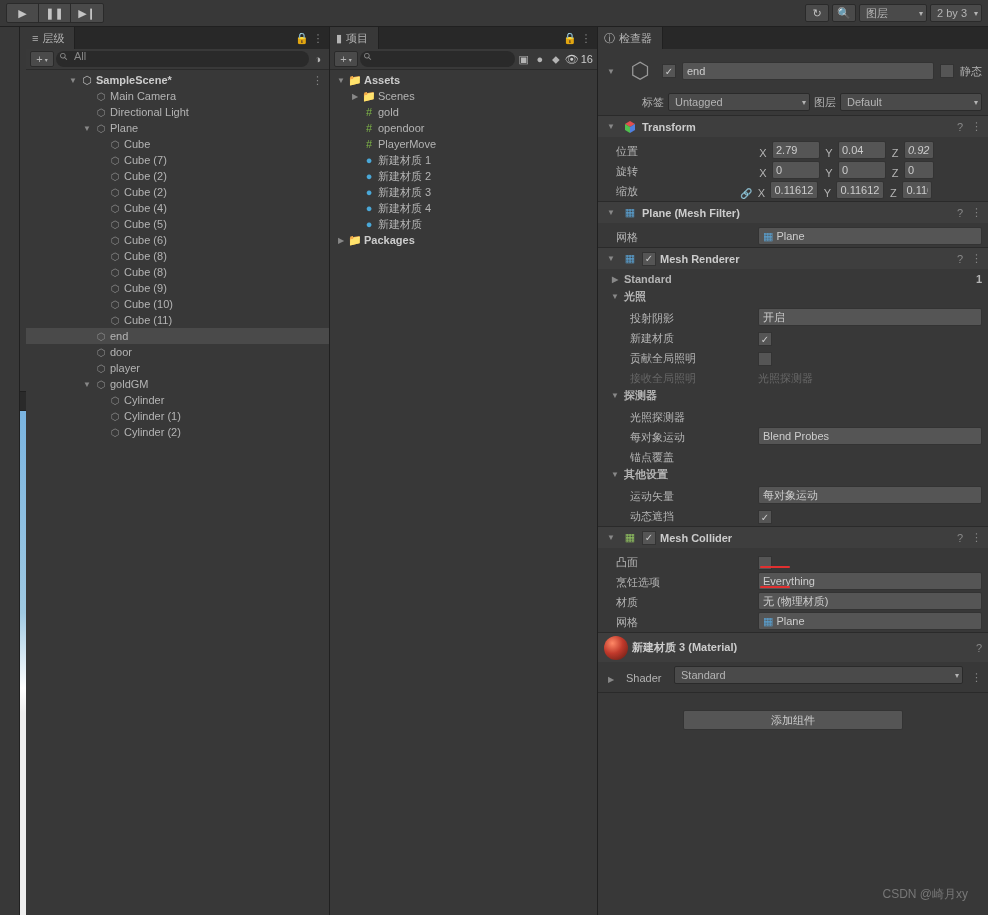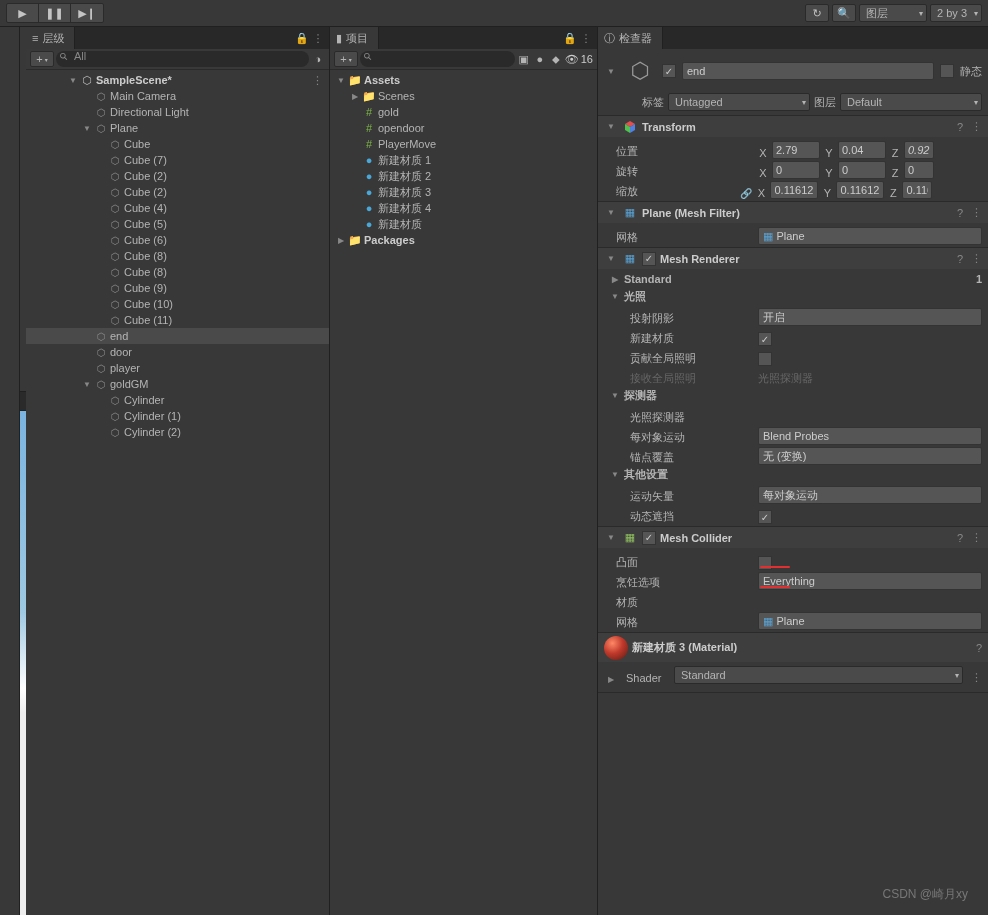--- a/index.html
+++ b/index.html
@@ -413,23 +413,20 @@
             <span class="prop-label sub">光照探测器</span>
           </div>
     <div class="prop-row">
             <span class="prop-label sub">每对象运动</span>
             <div class="obj-field">
               <span>Blend Probes</span>
             </div>
           </div>
     <div class="prop-row">
             <span class="prop-label sub">锚点覆盖</span>
-            <div class="obj-field">
-              <span>无 (变换)</span>
-            </div>
           </div>
     <div class="group-header">
             <span class="foldout">▼</span>
             <span>其他设置</span>
           </div>
     <div class="prop-row">
             <span class="prop-label sub">运动矢量</span>
             <div class="obj-field">
               <span>每对象运动</span>
             </div>
@@ -456,20 +453,23 @@
     <div class="red-underline" style="left:162px;top:18px;width:30px"></div>
     <div class="red-underline" style="left:162px;top:38px;width:30px"></div>
     <div class="prop-row">
             <span class="prop-label">烹饪选项</span>
             <div class="obj-field">
               <span>Everything</span>
             </div>
           </div>
     <div class="prop-row">
             <span class="prop-label">材质</span>
+            <div class="obj-field">
+              <span>无 (物理材质)</span>
+            </div>
           </div>
     <div class="prop-row">
             <span class="prop-label">网格</span>
             <div class="obj-field">
               <span style="color:#5aa0d0">▦</span>
               <span>Plane</span>
             </div>
           </div>
    </div>
 
@@ -483,17 +483,20 @@
             <span class="foldout">▶</span>
             <span style="width:48px;padding-left:4px">Shader</span>
      <div class="dropdown" style="flex:1">
               <span>Standard</span>
             </div>
      <span style="margin-left:4px;color:#888">⋮</span>
           </div>
    </div>
    <div style="height:8px;border-top:1px solid #2a2a2a;margin-top:6px"></div>
 
+   <div class="add-comp">
+          <span>添加组件</span>
+        </div>
   </div>
  </div>
 </div>
 
 <div class="watermark">CSDN @崎月xy</div>
 
 </body></html>

